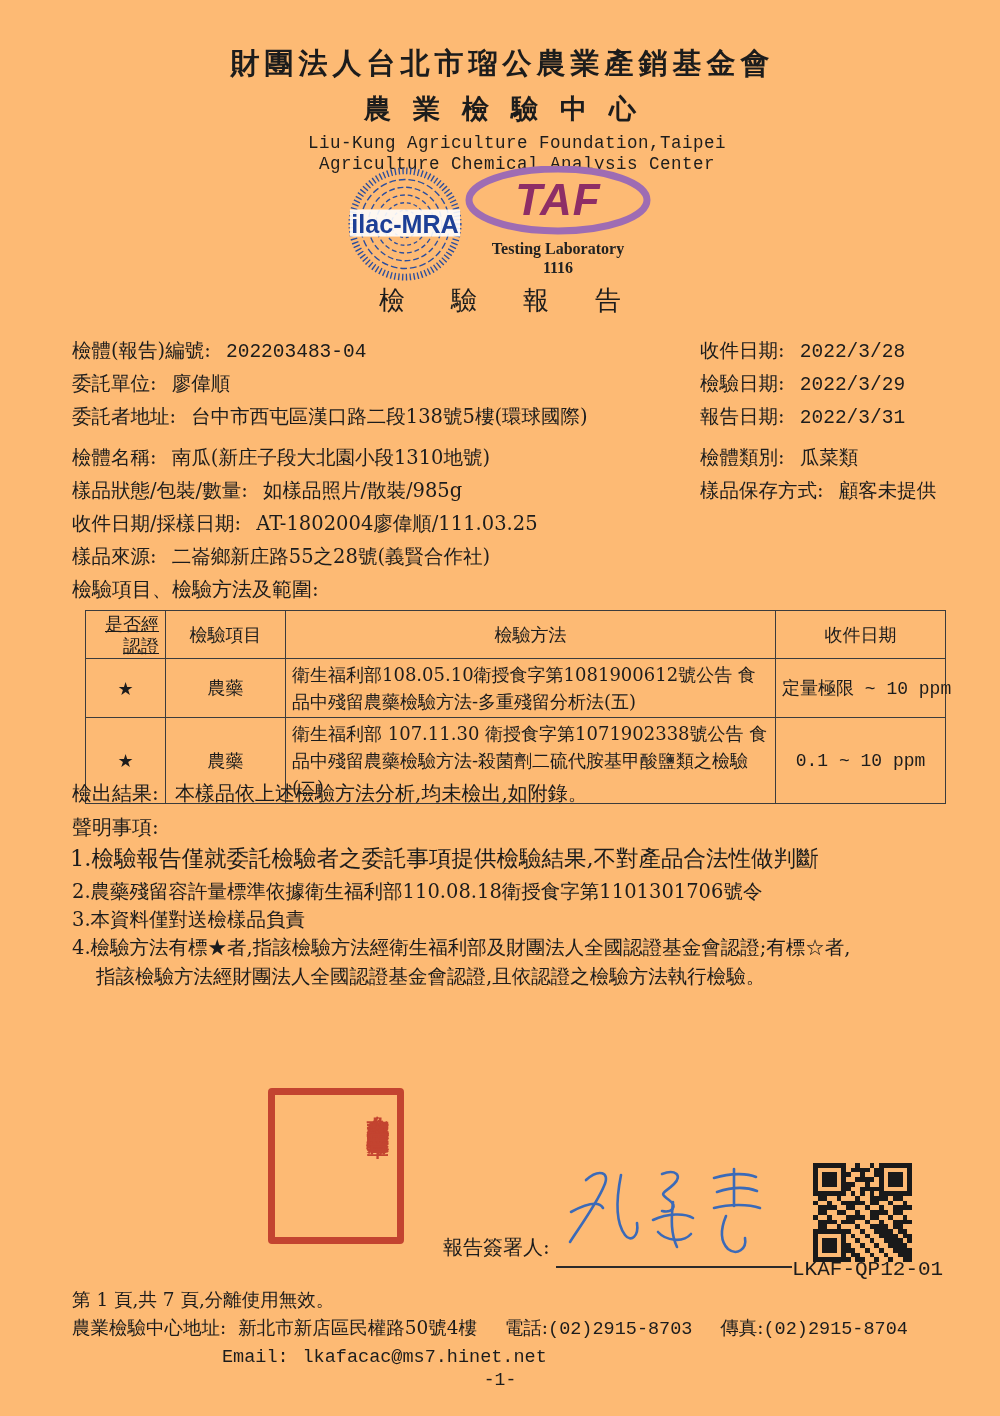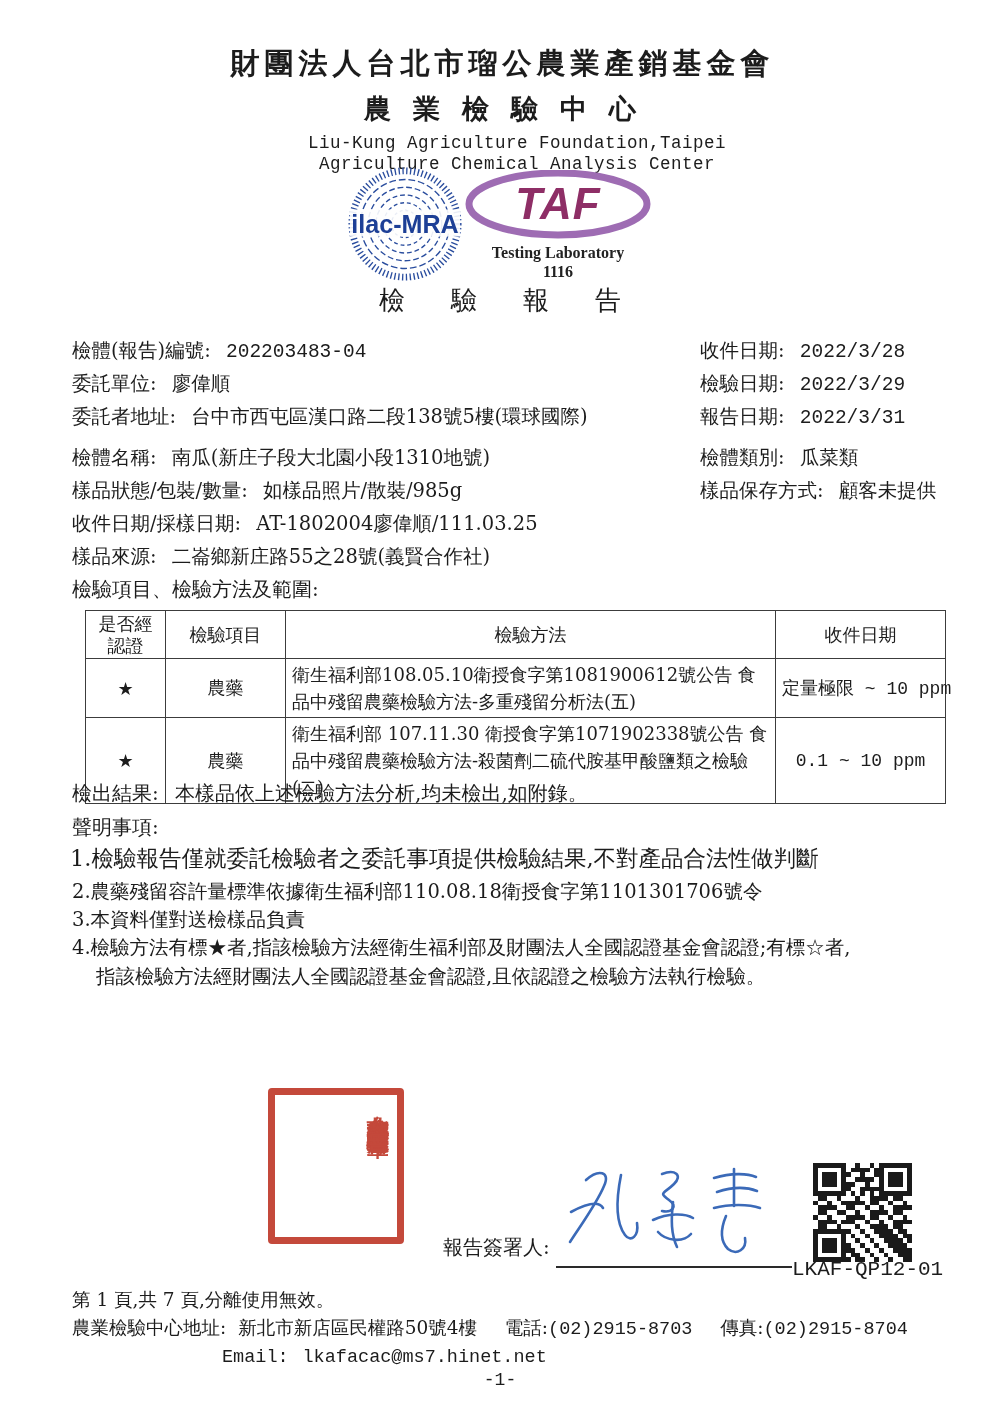--- a/index.html
+++ b/index.html
@@ -1,47 +1,47 @@
 <!DOCTYPE html>
 <html><head>
 <meta charset="utf-8">
 <style>
   html,body{margin:0;padding:0;background:#e9e9e9;}
   .page{
     position:relative;width:1000px;height:1416px;margin:0 auto;
-    background:#ffffff;color:#1c1c1c;overflow:hidden;
+    background:#fdba74;color:#1c1c1c;overflow:hidden;
     font-family:"DejaVu Serif","Liberation Serif",serif;
     box-shadow:0 0 4px rgba(0,0,0,.25);
   }
   .mono{font-family:"Liberation Mono","DejaVu Sans Mono",monospace;}
   
   .hdr{position:absolute;top:44px;left:0;right:0;text-align:center;}
   .org-name{font-size:29px;font-weight:bold;letter-spacing:5px;margin-right:-5px;}
   .center-name{font-size:27px;font-weight:bold;letter-spacing:22px;margin-right:-22px;margin-top:7px;}
   .en-line{font-size:17.5px;margin-top:6px;letter-spacing:.5px;font-family:"Liberation Mono","DejaVu Sans Mono",monospace;padding-left:34px;}
   .en-line.second{margin-top:1px;}
   
-  .logos{position:absolute;top:166px;left:0;right:0;display:flex;justify-content:center;align-items:flex-end;}
+  .logos{position:absolute;top:166px;left:0;right:0;display:flex;justify-content:center;align-items:flex-start;}
   .report-title{position:absolute;top:283px;left:0;right:0;text-align:center;font-size:26px;letter-spacing:46px;margin-right:-46px;}
   
   .block{position:absolute;font-size:19.5px;}
   .row{height:33px;line-height:33px;white-space:nowrap;}
   .row .val{margin-left:9px;}
   .meta-left{top:334px;left:72px;}
   .meta-right{top:334px;left:700px;}
   .sample-left{top:441px;left:72px;}
   .sample-right{top:441px;left:700px;}
   .section-title{position:absolute;top:576px;left:72px;font-size:20px;}
   
   table.methods{position:absolute;top:610px;left:85px;width:860px;border-collapse:collapse;table-layout:fixed;}
   table.methods td,table.methods th{border:1.6px solid #3c3c3c;font-weight:normal;font-size:18px;padding:2px 6px;}
   col.c-cert{width:80px;}col.c-item{width:120px;}col.c-method{width:490px;}col.c-range{width:170px;}
   tr.hrow{height:46px;}
   tr.drow{height:54px;}
-  .th-cert{text-align:center;padding-left:14px;font-size:17.5px;line-height:1.2;}
+  .th-cert{text-align:right;padding-left:14px;font-size:17.5px;line-height:1.2;text-decoration:underline;}
   .th-center{text-align:center;}
   td.cell-cert,td.cell-item,td.cell-range{text-align:center;}
   td.cell-method{font-size:16.8px;line-height:1.5;padding:2px 10px;}
   td.cell-range{font-size:17.5px;white-space:nowrap;font-family:Liberation Mono, monospace;}
   .star{font-size:19px;}
   
   .result-line{position:absolute;top:780px;left:72px;font-size:20px;}
   .result-line .val{margin-left:10px;}
   .stmt-title{position:absolute;top:814px;left:72px;font-size:20px;}
   .stmt1{position:absolute;top:843px;left:70px;font-size:22.5px;}

